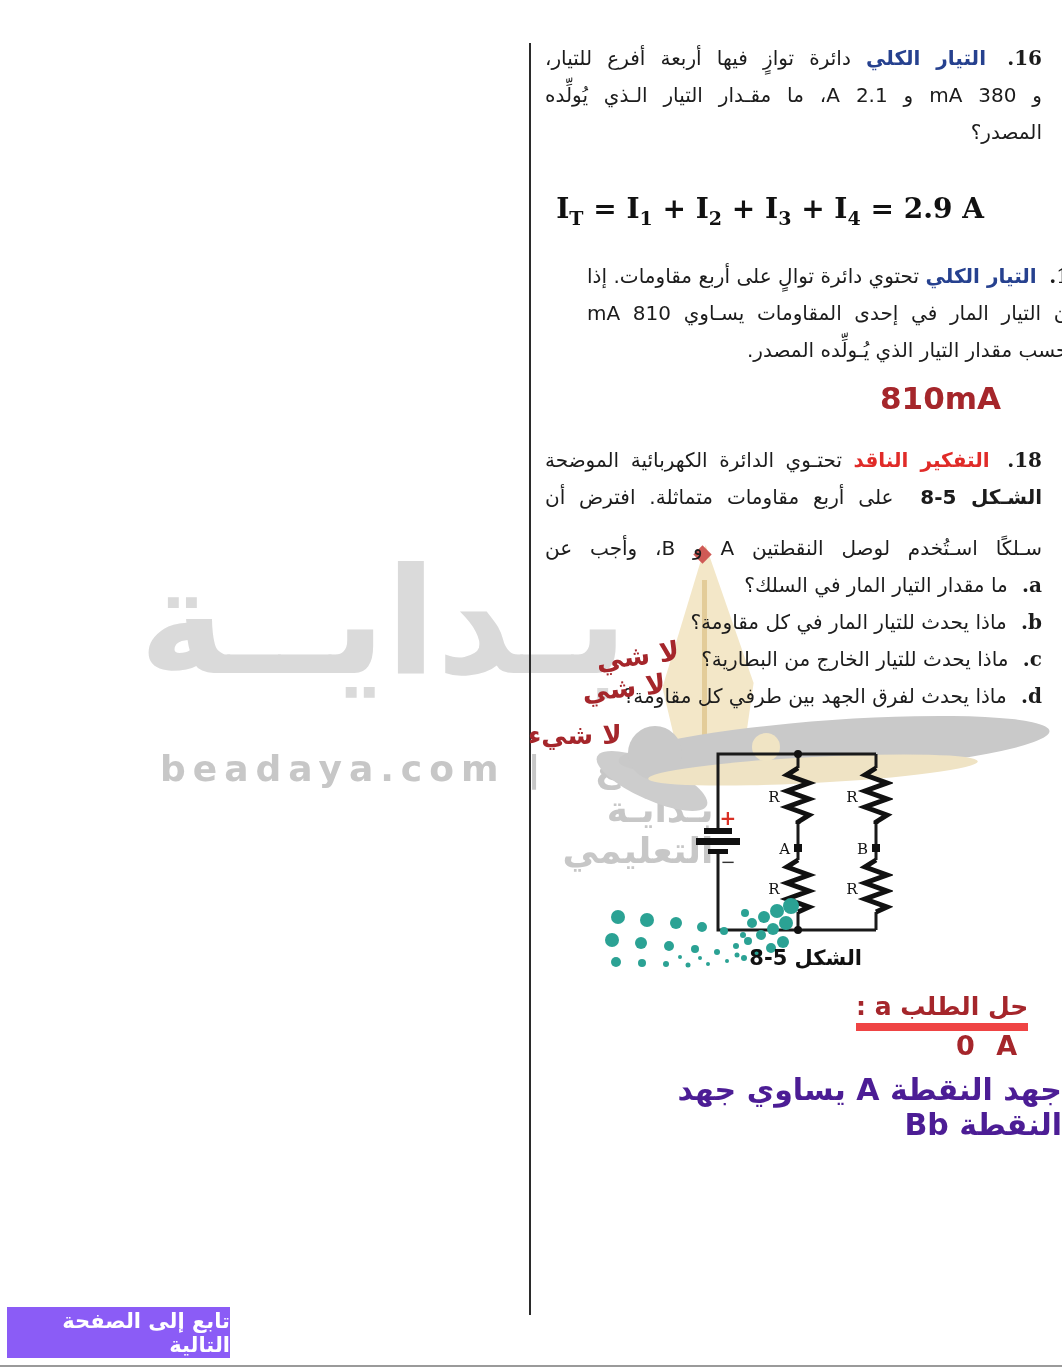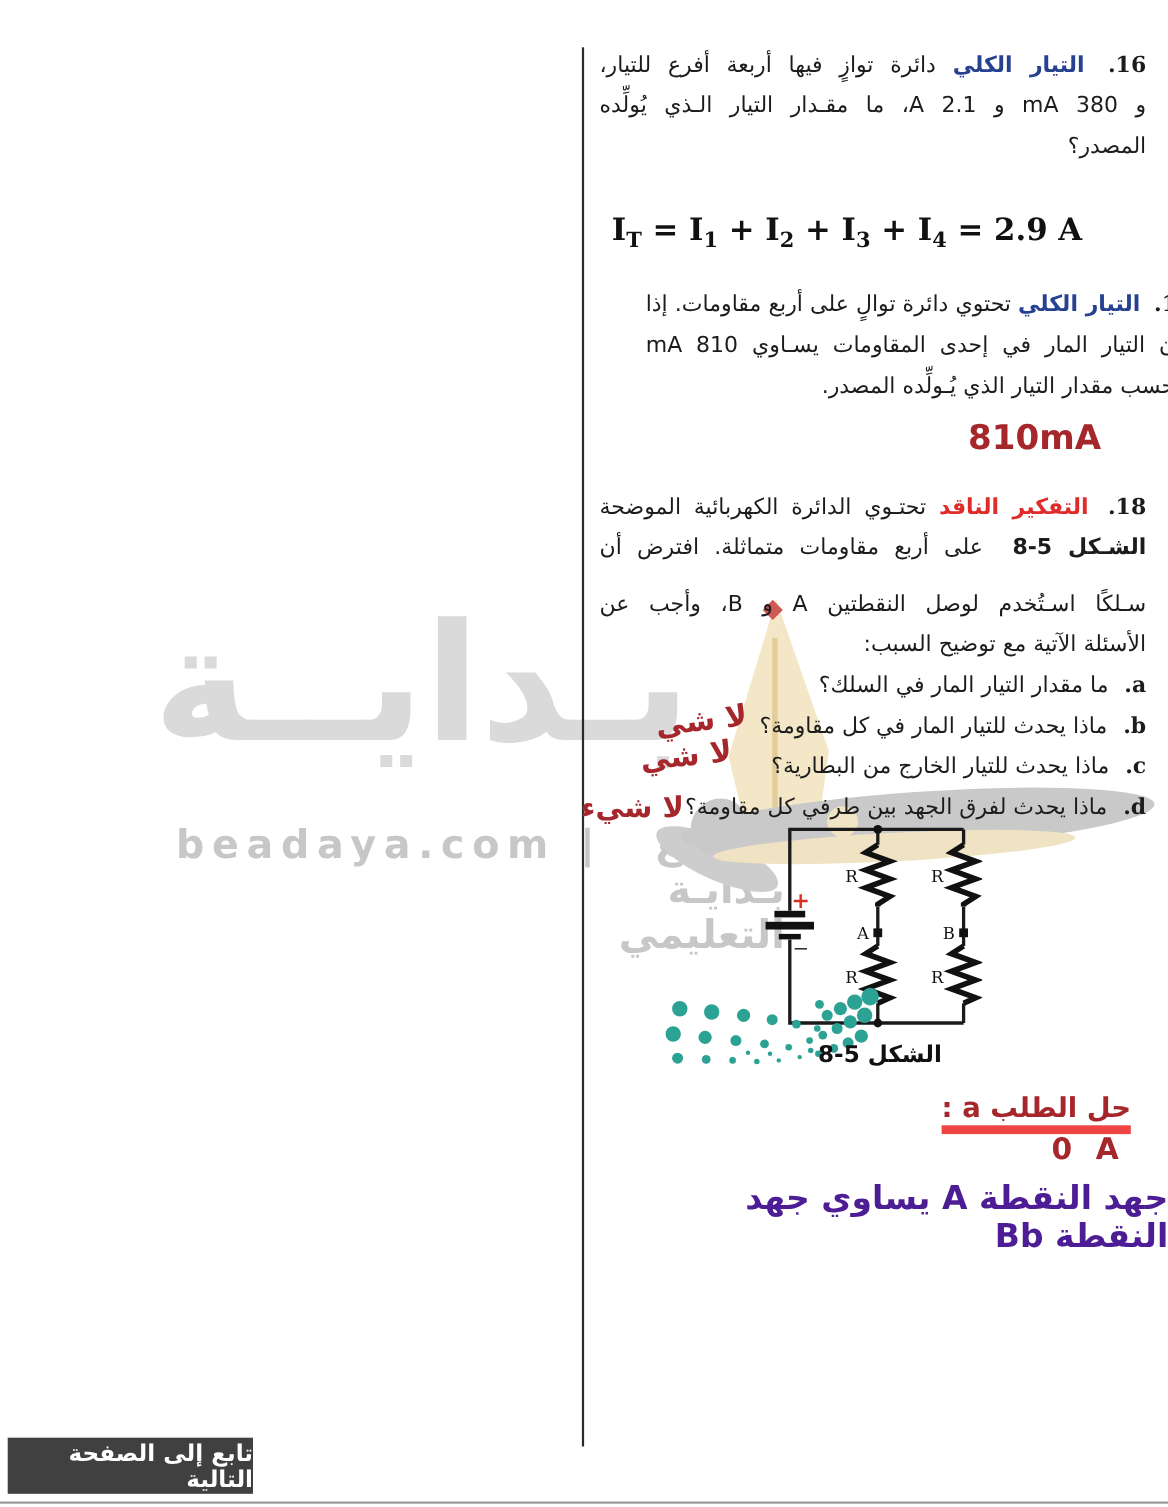--- a/index.html
+++ b/index.html
@@ -48,30 +48,30 @@
   
   .red-ans{position:absolute;z-index:4;color:#a5262b;font-weight:bold;direction:rtl;}
   .ans-810{left:880px;top:380px;font-size:31px;direction:ltr;}
   .ans-b{left:596px;top:640px;font-size:27px;transform:rotate(-7deg);}
   .ans-c{left:582px;top:672px;font-size:27px;transform:rotate(-6deg);}
   .ans-d{left:528px;top:720px;font-size:26px;}
   
   .circuit{position:absolute;left:688px;top:740px;z-index:3;}
   .dots{position:absolute;left:598px;top:896px;z-index:4;}
   .fig-caption{position:absolute;left:738px;top:946px;width:124px;z-index:5;direction:rtl;
-               text-align:center;font-size:21px;font-weight:bold;color:#111;}
+               font-size:21px;font-weight:bold;color:#111;}
   
   .sol-title{position:absolute;left:856px;top:992px;z-index:4;direction:rtl;color:#a5262b;
              font-size:25px;font-weight:bold;border-bottom:8px solid #ef4444;padding-bottom:2px;}
   .sol-value{position:absolute;left:956px;top:1030px;z-index:4;color:#a5262b;font-size:27px;
              font-weight:bold;direction:ltr;letter-spacing:6px;}
   .sol-note{position:absolute;left:614px;top:1072px;z-index:4;direction:rtl;color:#4c1d95;
             font-size:30px;font-weight:bold;}
   
-  .next-banner{position:absolute;left:7px;top:1307px;width:223px;height:51px;background:#404040;
+  .next-banner{position:absolute;left:7px;top:1307px;width:223px;height:51px;background:#8b5cf6;
                z-index:5;display:flex;align-items:center;justify-content:center;direction:rtl;
                color:#ffffff;font-size:21px;font-weight:bold;}
 </style>
 </head>
 <body>
 
 <div class="page">
 
   <div class="wm-big">بـدايــة</div>
   <div class="wm-line">
@@ -118,21 +118,20 @@
       <span class="num">18.</span>
       <span class="kw-red">التفكير الناقد</span>
       <span>تحتـوي الدائرة الكهربائية الموضحة في</span>
     </div>
     <div class="tline just">
       <span class="bold">الشـكل 5-8</span>
       <span>على أربع مقاومات متماثلة. افترض أن</span>
     </div>
     <div class="spacer14"></div>
     <div class="tline just">سـلكًا اسـتُخدم لوصل النقطتين A و B، وأجب عن</div>
-    <div class="tline">الأسئلة الآتية مع توضيح السبب:</div>
     <div class="tline item">
       <span class="marker">a.</span>
       <span>ما مقدار التيار المار في السلك؟</span>
     </div>
     <div class="tline item">
       <span class="marker">b.</span>
       <span>ماذا يحدث للتيار المار في كل مقاومة؟</span>
     </div>
     <div class="tline item">
       <span class="marker">c.</span>

